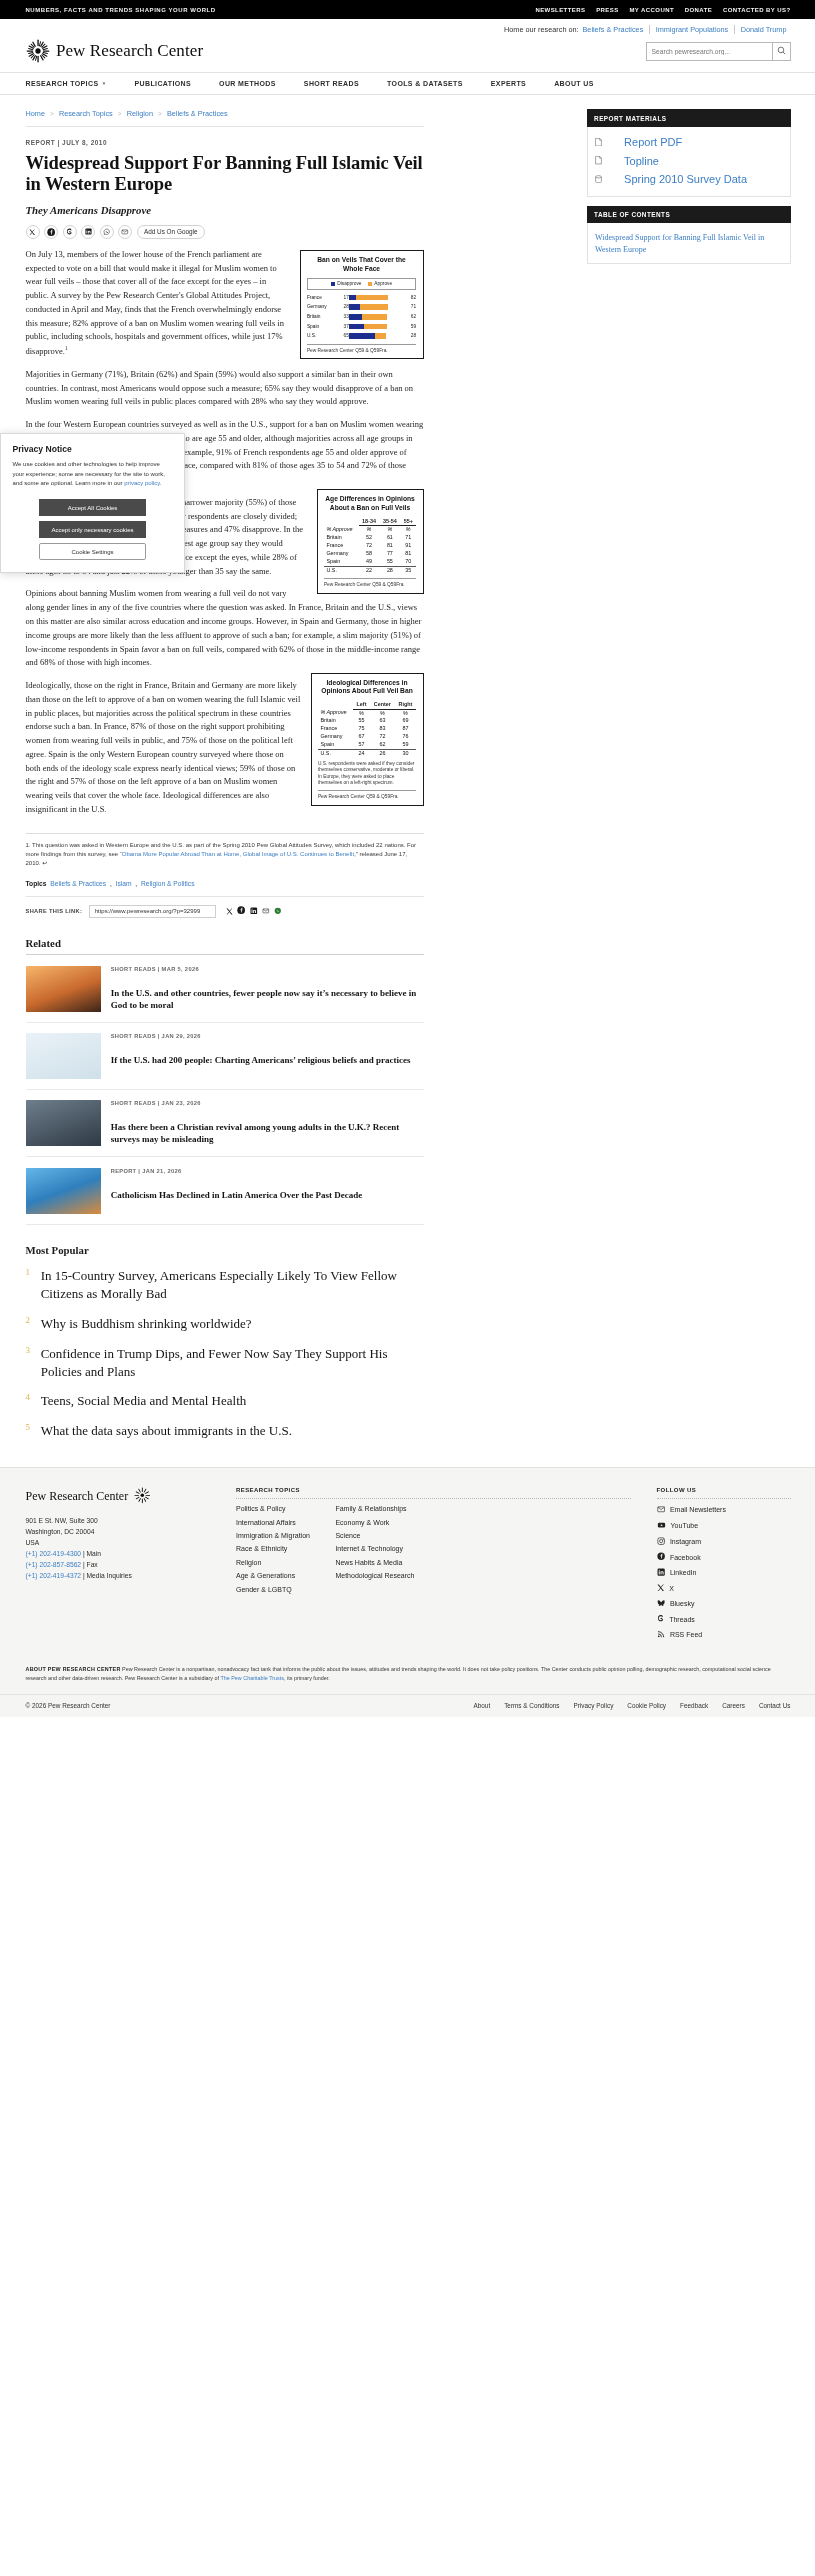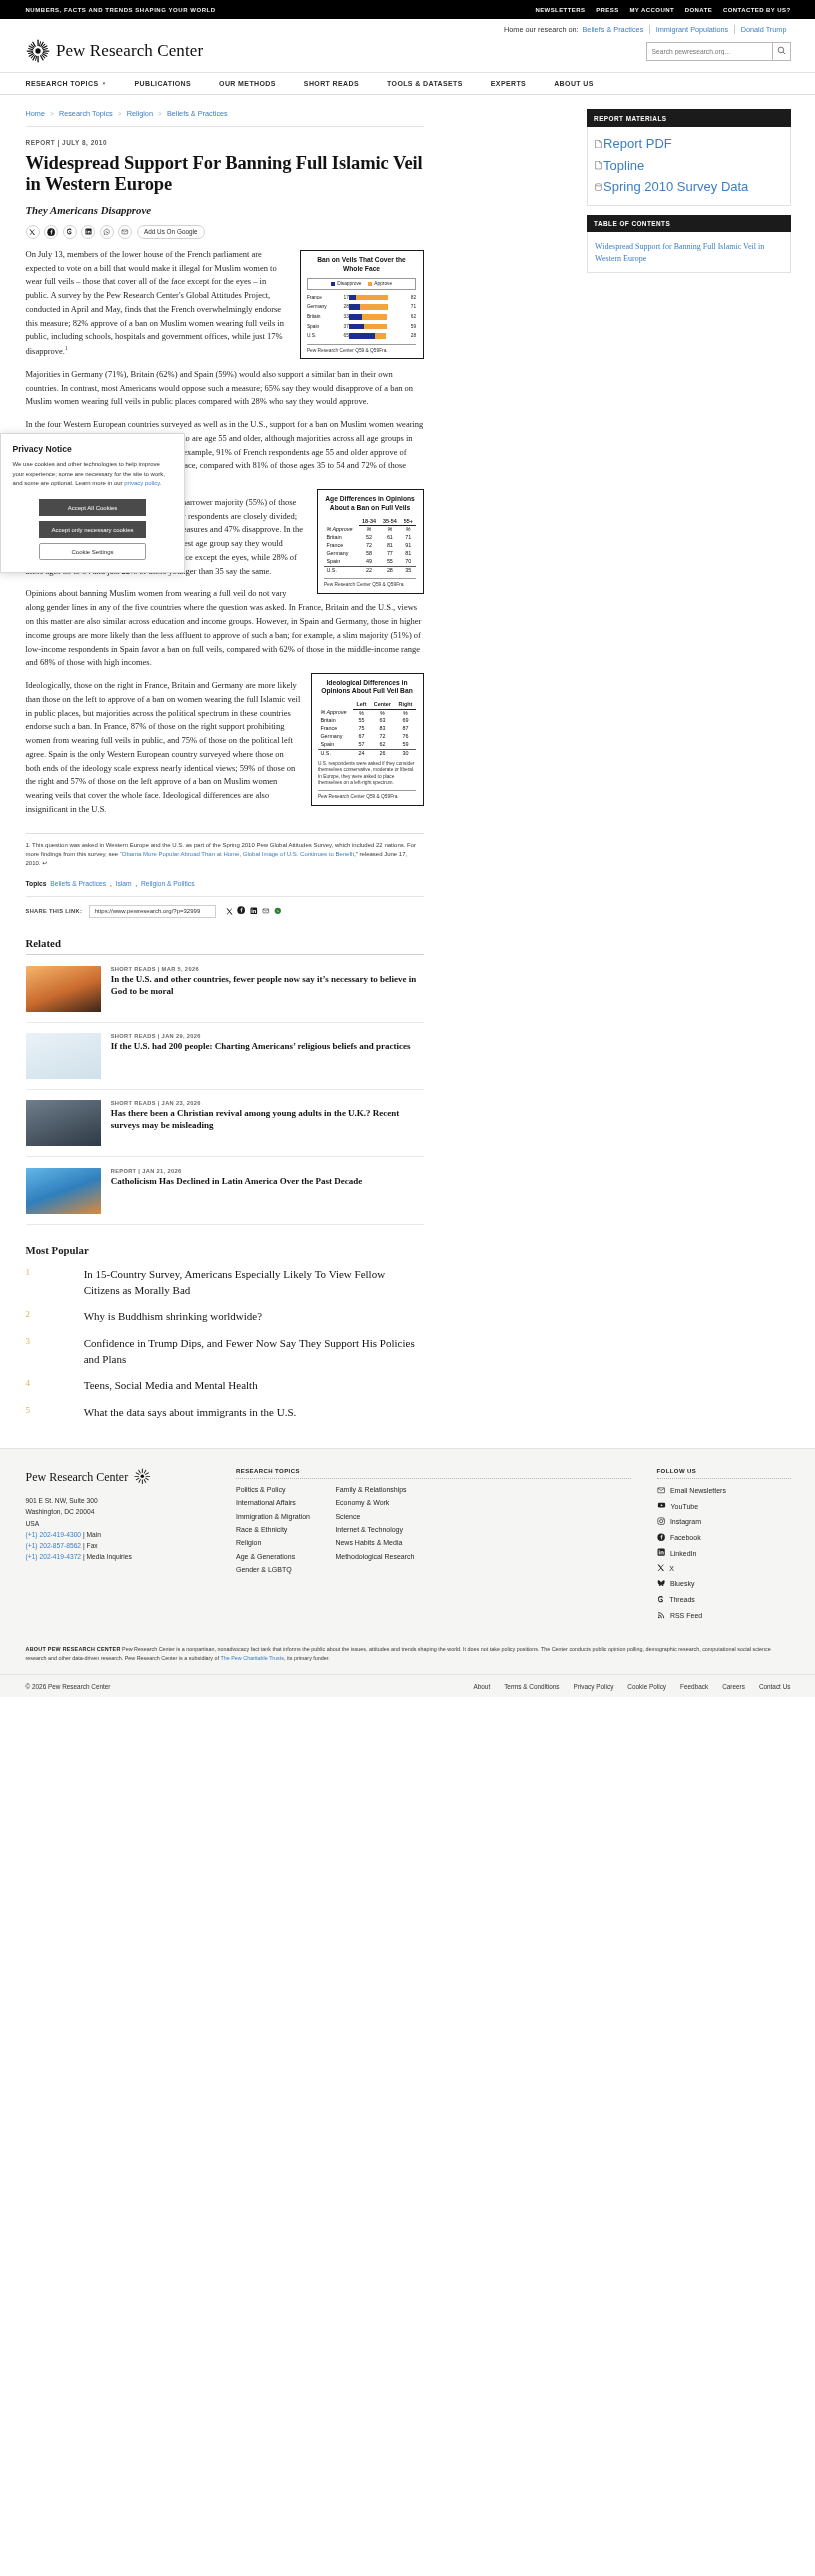--- a/index.html
+++ b/index.html
@@ -188,36 +188,36 @@
   
   .related-h {
     font-family:"Liberation Serif", serif; font-weight:700; font-size:10.8px;
     margin-top:19px; padding-bottom:5.7px; border-bottom:0.6px solid #cfcfcf;
   }
   .rel-item { display:flex; gap:10.2px; padding:10.2px 0; border-bottom:0.6px solid #e9e9e9; align-items:flex-start; }
   .rel-thumb { width:75px; height:46px; flex:0 0 75px; border-radius:0.6px; overflow:hidden; position:relative; }
   .rel-meta { font-size:5.7px; font-weight:700; letter-spacing:.06em; text-transform:uppercase; color:#6b6b6b; }
   .rel-title {
     font-family:"Liberation Serif", serif; font-weight:700; font-size:9px;
-    line-height:1.35; margin-top:1px; color:#141414;
+    line-height:1.35; margin-top:15px; color:#141414;
   }
 
   
   .mp-h { font-family:"Liberation Serif", serif; font-weight:700; font-size:10.8px; margin-top:19px; padding-bottom:5.7px; }
   .mp-item { display:flex; gap:7.6px; padding:5.7px 0; align-items:flex-start; }
   .mp-num { font-family:"Liberation Serif", serif; font-size:9px; color:#d9b74e; width:7.6px; flex:0 0 7.6px; }
-  .mp-txt { font-family:"Liberation Serif", serif; font-size:11px; line-height:1.4; color:#141414;margin-left:43px; }
+  .mp-txt { font-family:"Liberation Serif", serif; font-size:13px; line-height:1.4; color:#141414; }
 
   
   .side-h {
     background:#1b1b1b; color:#fff; font-size:6.4px; font-weight:700;
     letter-spacing:.07em; text-transform:uppercase; padding:5.1px 7.6px;
   }
   .side-body { border:0.6px solid #e2e2e2; border-top:none; padding:6.4px 7.6px 7.6px 7.6px; }
-  .side-link { display:flex; align-items:flex-end; gap:1px; padding:3.2px 0; font-size:13px; color:#3b7ec4; }
+  .side-link { display:flex; align-items:flex-end; gap:22px; padding:3.2px 0; font-size:11px; color:#3b7ec4; }
   .side-body2 { border:0.6px solid #e2e2e2; border-top:none; padding:7.6px; }
   .toc-item { font-family:"Liberation Serif", serif; font-size:8px; line-height:1.4; color:#3b7ec4; }
 
   
   .footer { background:#f5f5f3; border-top:0.6px solid #e2e2e2; margin-top:21.7px; padding: 19px 25.5px 14px 25.5px; display:flex; gap:25.5px;}
   .f-col1 { width:185px; flex:0 0 185px; }
   .f-brand { display:flex; align-items:center; gap:5.7px; }
   .f-brand .fname { font-family:"Liberation Serif", serif; font-size:12px; color:#111; }
   .f-addr { font-size:6.7px; line-height:1.65; color:#2b2b2b; margin-top:9px; }
   .f-addr a { color:#3b7ec4; }

